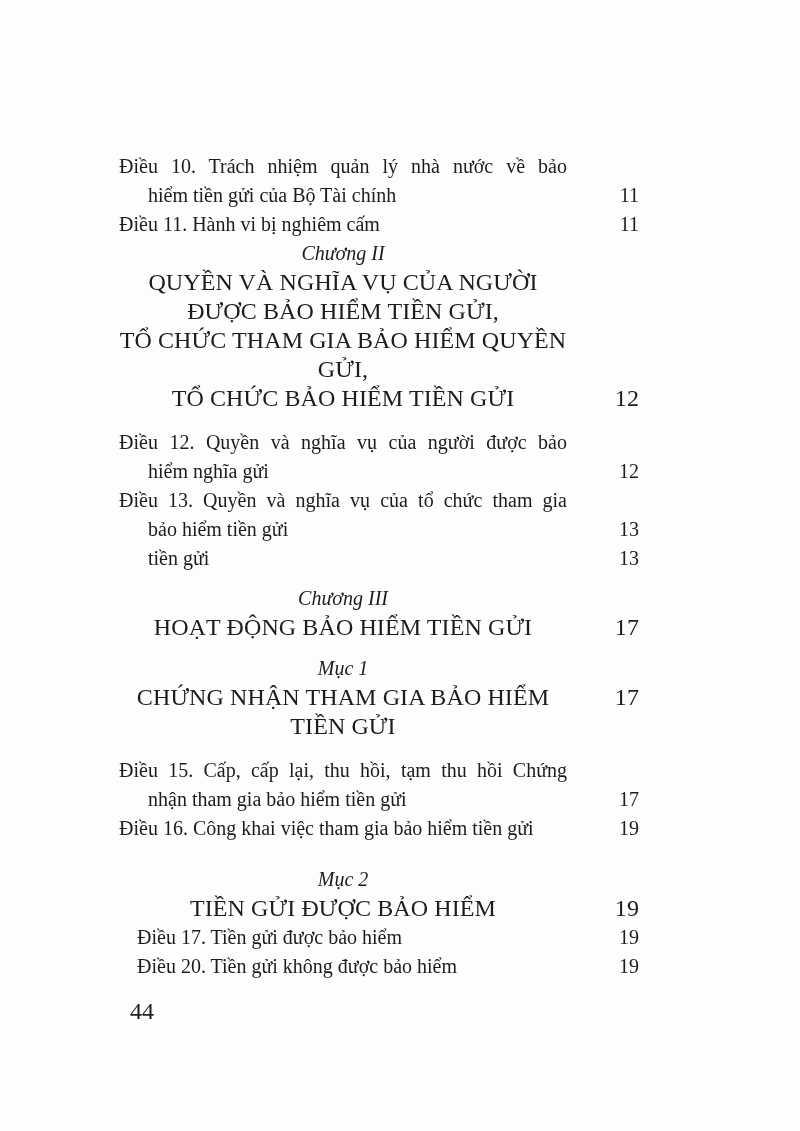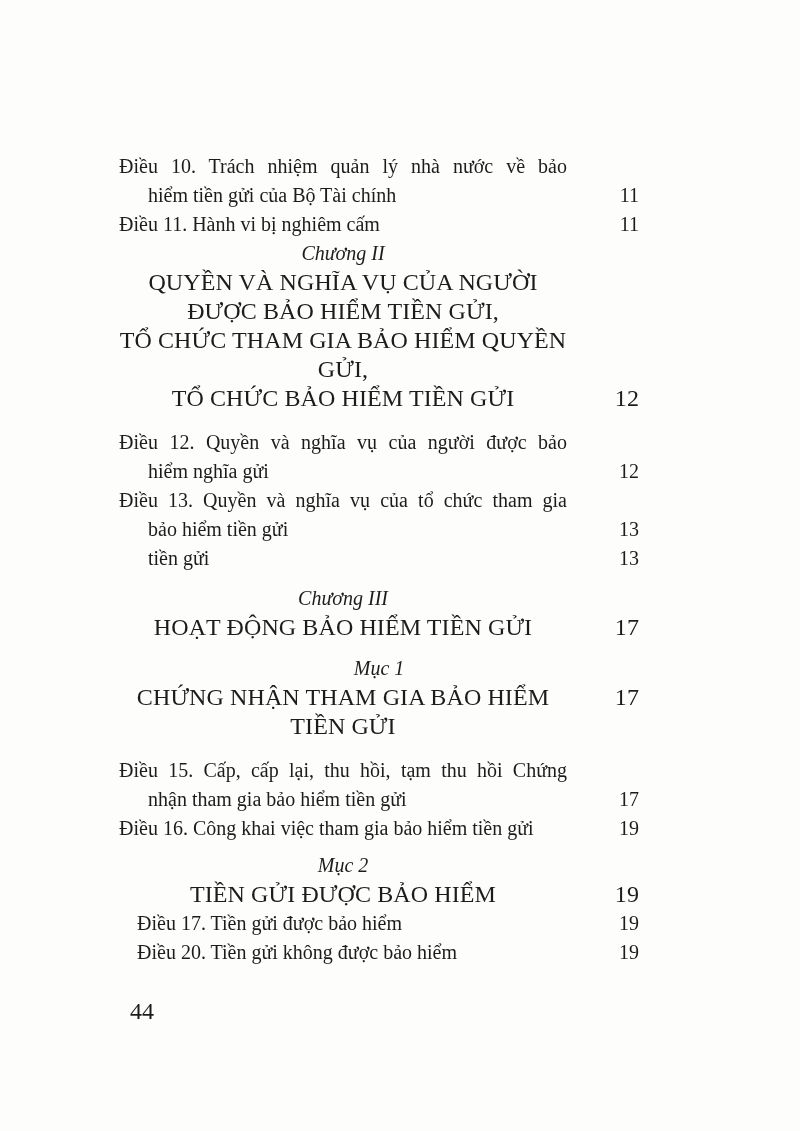--- a/index.html
+++ b/index.html
@@ -28,23 +28,23 @@
   
   .w .txt { width: 448px; flex: none; }
   .justify .txt { text-align: justify; text-align-last: justify; }
   .center .txt { text-align: center; }
   .caps { font-size: 24px; letter-spacing: 0.1px; }
   .label { font-style: italic; }
   .hang .txt { padding-left: 29px; text-align: right; }
   .indent .txt { padding-left: 18px; }
   .nowrap .txt { white-space: nowrap; }
   .pg { margin-left: auto; flex: none; padding-left: 8px; }
-  .mt10 { margin-top: 8px; }
+  .mt10 { margin-top: 22px; }
   .mt11 { margin-top: 11px; align-items: flex-end; }
-  .mt12 { margin-top: 12px; justify-content: center; }
+  .mt12 { margin-top: 12px; }
   .mt13 { }
   .mt15 { margin-top: 15px; }
   .folio {
     position: absolute;
     left: 130px;
     top: 997px;
     font-size: 24px;
     line-height: 29px;
   }
 </style>

